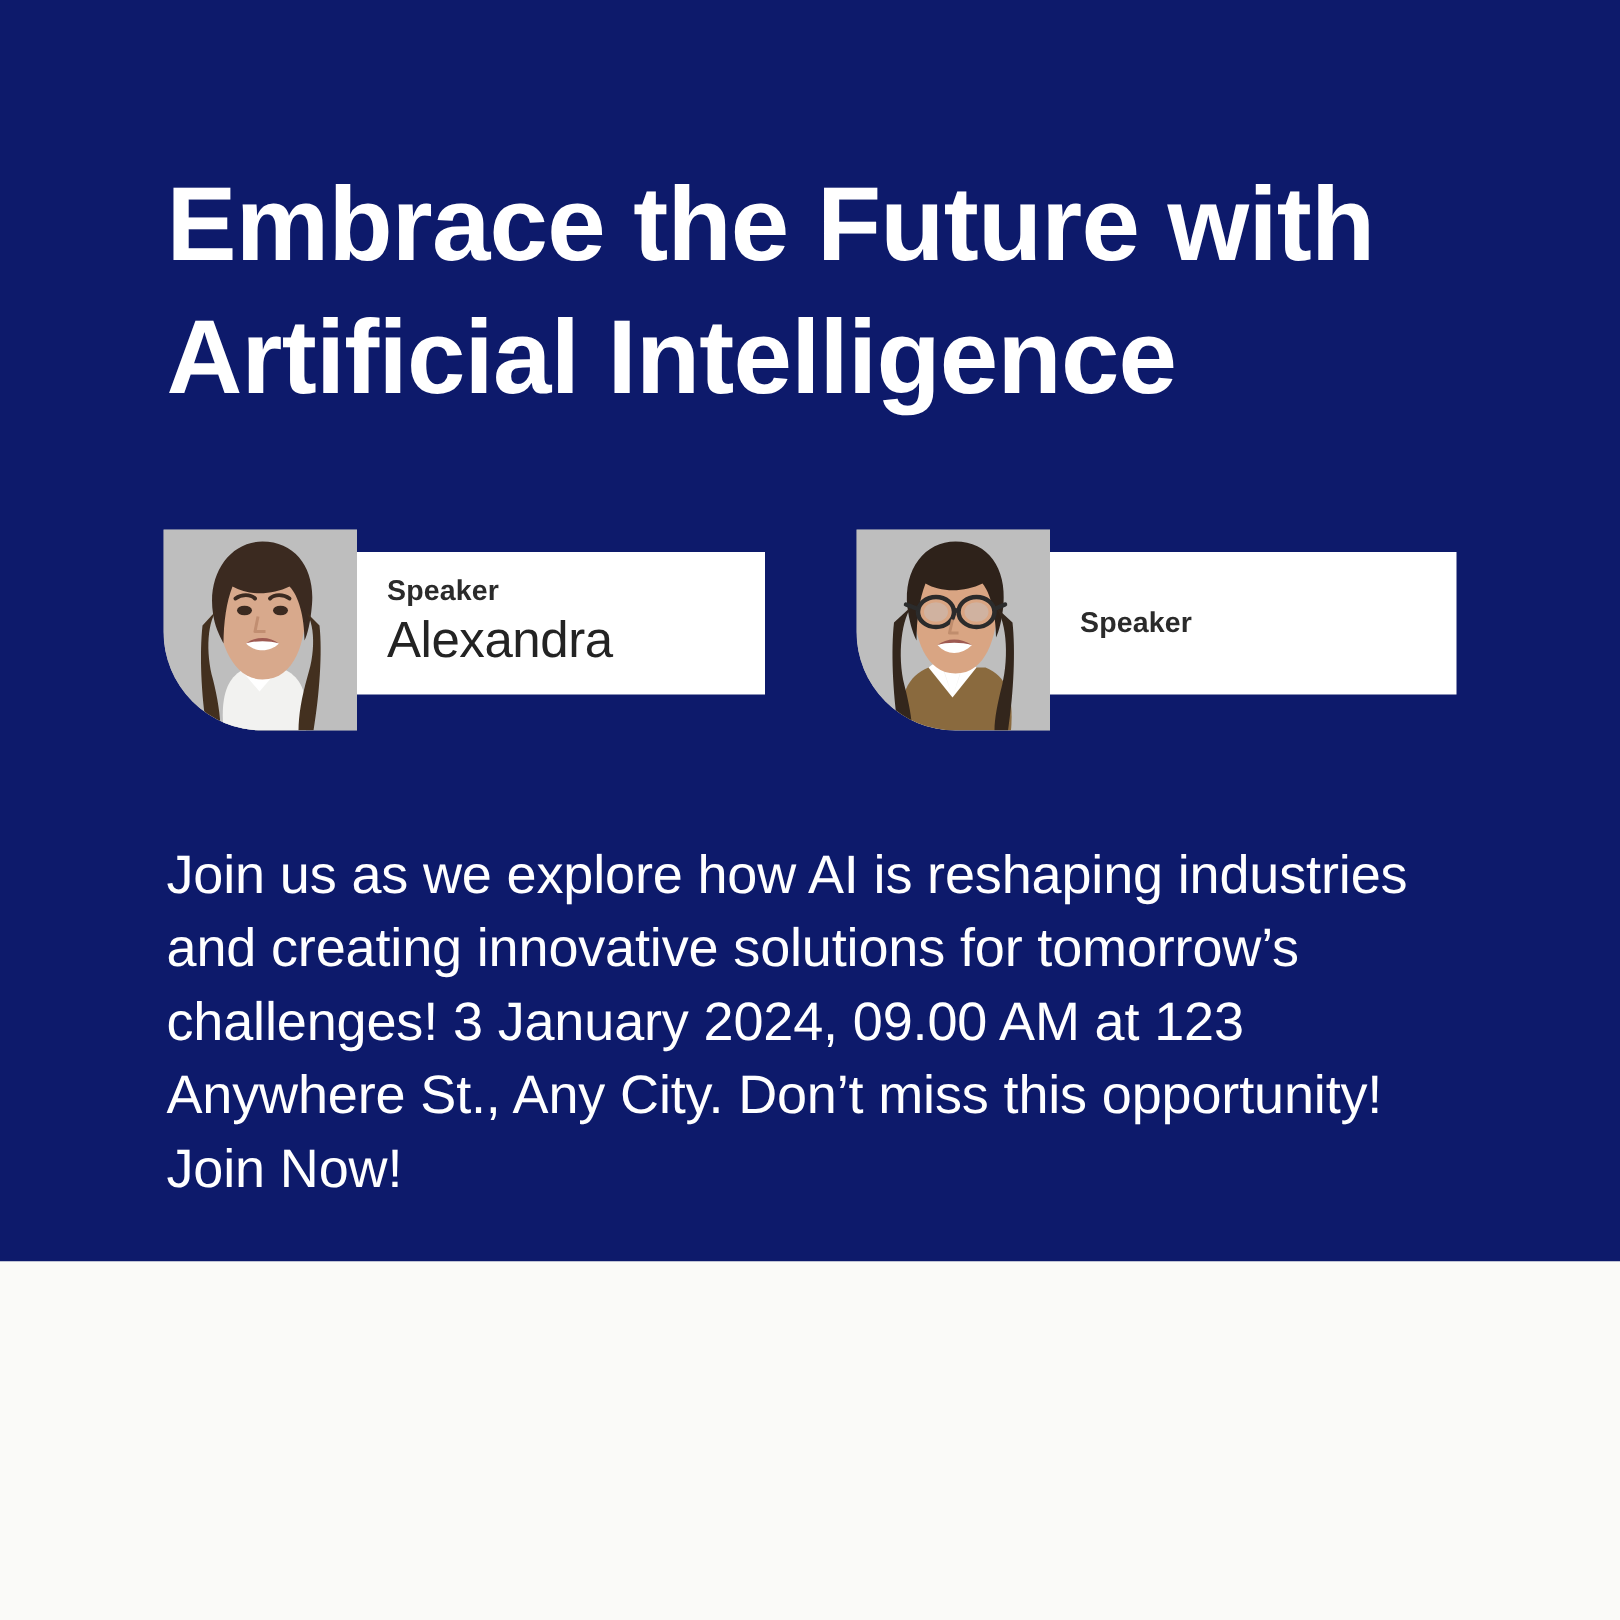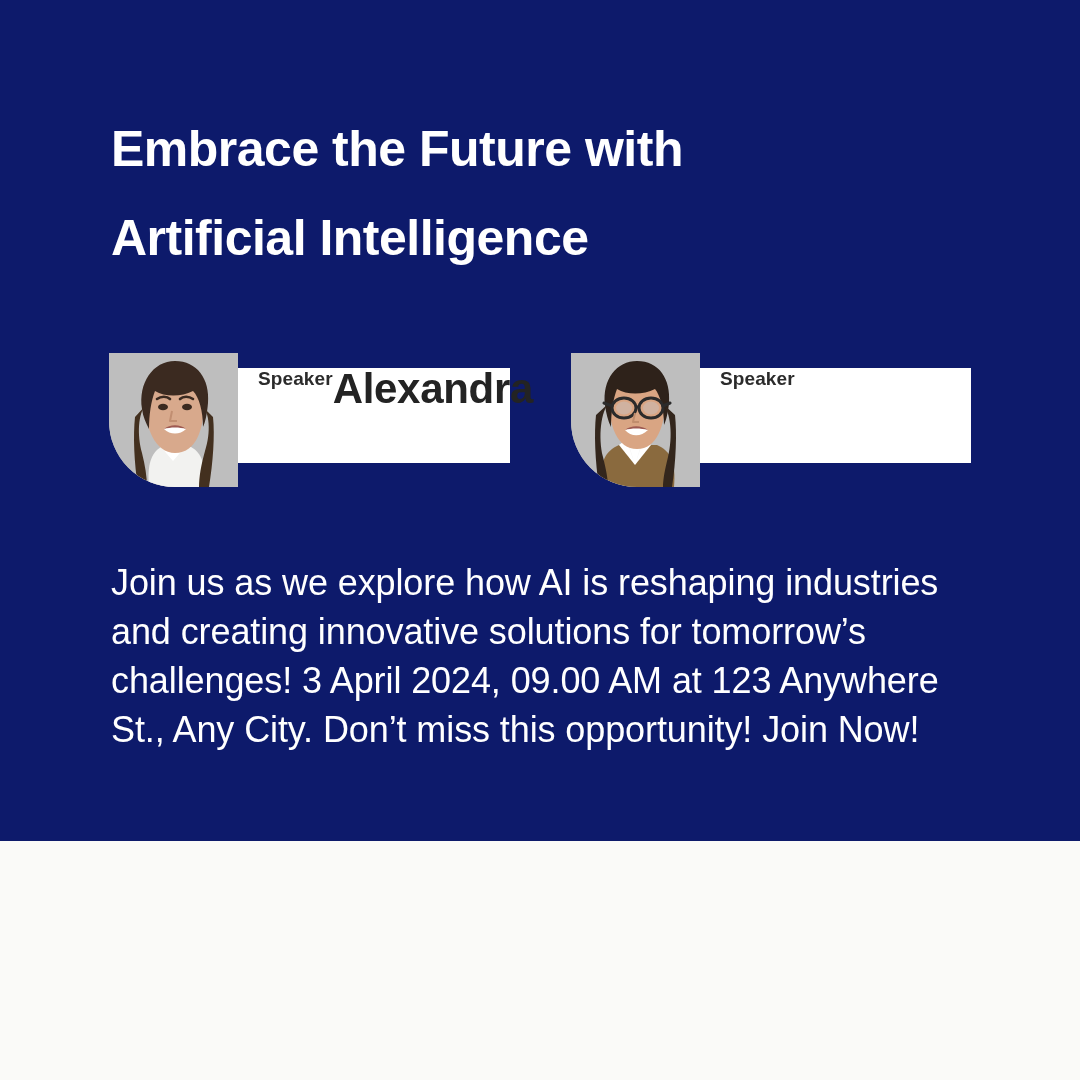--- a/index.html
+++ b/index.html
@@ -30,21 +30,21 @@
     height: 841px;
     background: #0D1A6B;
   }
 
   .headline {
     position: absolute;
     left: 111px;
     top: 105px;
     width: 900px;
     color: #FFFFFF;
-    font-size: 50px;
+    font-size: 70px;
     font-weight: 700;
     line-height: 89px;
     letter-spacing: -0.5px;
     white-space: pre-line;
   }
 
   
   .speakers {
     position: absolute;
     left: 0;
@@ -77,36 +77,36 @@
   .speaker-panel {
     position: absolute;
     left: 129px;
     top: 15px;
     height: 95px;
     background: #FFFFFF;
     z-index: 1;
     box-sizing: border-box;
     padding-left: 20px;
     display: flex;
-    flex-direction: row;
-    justify-content: space-between;
+    flex-direction: column;
+    justify-content: center;
   }
   .card-0 .speaker-panel { width: 272px; }
   .card-1 .speaker-panel { width: 271px; }
 
   .speaker-role {
     font-size: 19px;
     font-weight: 600;
     color: #2B2B2B;
     line-height: 22px;
     letter-spacing: 0.1px;
   }
   .speaker-name {
-    font-size: 42px;
-    font-weight: 700;
+    font-size: 34px;
+    font-weight: 400;
     color: #232323;
     line-height: 40px;
     letter-spacing: -0.3px;
     margin-top: 1px;
   }
 
   
   .body-copy {
     position: absolute;
     left: 111px;
@@ -190,21 +190,21 @@
             <path d="M54 77 C60 72 70 72 77 77 C70 75 60 75 54 77 Z" fill="#9E5A52"></path>
           </svg>
         </div>
         <div class="speaker-panel">
           <div class="speaker-role">Speaker</div>
         </div>
       </div>
 
     </div>
 
-    <div class="body-copy">Join us as we explore how AI is reshaping industries and creating innovative solutions for tomorrow’s challenges! 3 April 2024, 09.00 AM at 123 Anywhere St., Any City. Don’t miss this opportunity! Join Now!</div>
+    <div class="body-copy">Join us as we explore how AI is reshaping industries and creating innovative solutions for tomorrow’s challenges! 3 January 2024, 09.00 AM at 123 Anywhere St., Any City. Don’t miss this opportunity! Join Now!</div>
   </div>
 
   <div class="footer">
 
     
 
     
 
     
   </div>

